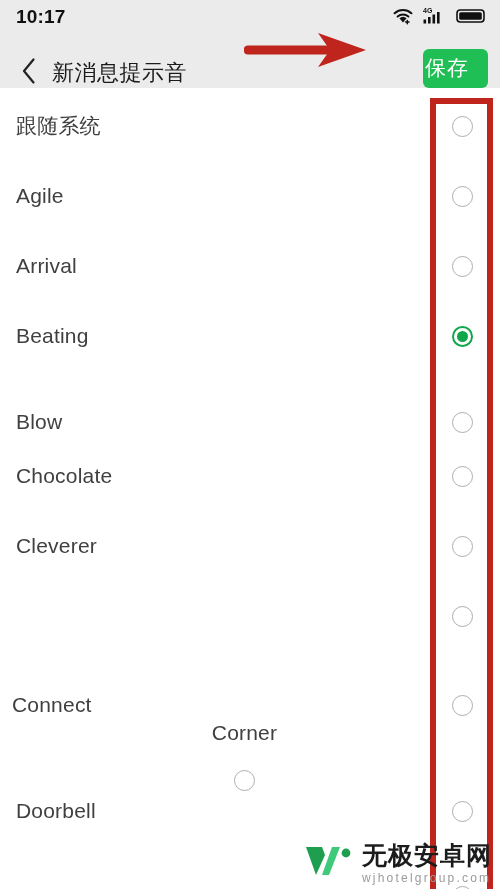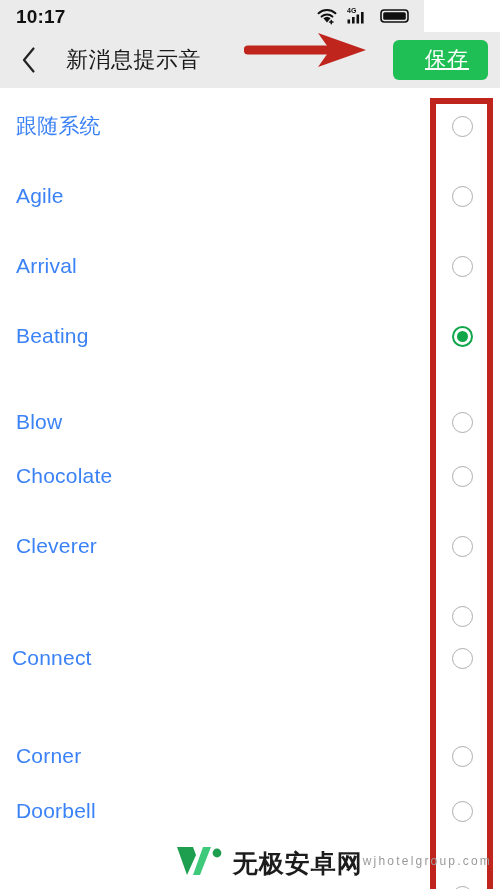--- a/index.html
+++ b/index.html
@@ -19,21 +19,21 @@
     width: 500px;
     height: 889px;
     background: #ffffff;
     overflow: hidden;
   }
 
   
   .status-bar {
     position: absolute;
     top: 0; left: 0;
-    width: 424px;
+    width: 500px;
     height: 32px;
     background: #ebebeb;
     display: flex;
     align-items: center;
     justify-content: space-between;
     padding: 0 14px 0 16px;
     box-sizing: border-box;
   }
   .status-time {
     font-size: 19px;
@@ -50,24 +50,23 @@
   .status-icons svg { display: block; }
 
   
   .app-bar {
     position: absolute;
     top: 32px; left: 0;
     width: 500px;
     height: 56px;
     background: #ebebeb;
     display: flex;
-    align-items: center;
+    align-items: flex-end;
     box-sizing: border-box;
     padding: 0 12px 0 14px;
-    gap: 14px;
   }
   .back-btn {
     width: 30px;
     height: 34px;
     display: flex;
     align-items: center;
     justify-content: center;
     flex: 0 0 auto;
     cursor: pointer;
   }
@@ -79,27 +78,26 @@
     font-weight: 500;
     white-space: nowrap;
     letter-spacing: 0.5px;
   }
   .app-bar-spacer { flex: 1 1 auto; }
   .save-btn {
     background: #20bf55;
     color: #ffffff;
     font-size: 21px;
     border-radius: 6px;
-    padding: 7px 19px 9px 32px;
+    padding: 7px 19px 9px 2px;
     letter-spacing: 1px;
     cursor: pointer;
     user-select: none;
     line-height: 1.1;
     flex: 0 0 auto;
-    text-decoration: underline;
   }
 
   
   .list {
     position: absolute;
     top: 88px; left: 0;
     width: 500px;
     height: 801px;
     background: #ffffff;
   }
@@ -109,21 +107,21 @@
     width: 500px;
     height: 70px;
     display: flex;
     align-items: center;
     box-sizing: border-box;
     padding: 0 27px 0 16px;
     cursor: pointer;
   }
   .row-label {
     font-size: 21px;
-    color: #3b82f6;
+    color: #404040;
     letter-spacing: 0.2px;
     white-space: nowrap;
   }
   .row-spacer { flex: 1 1 auto; }
   .radio {
     width: 21px;
     height: 21px;
     border-radius: 50%;
     border: 1.6px solid #aeaeae;
     box-sizing: border-box;
@@ -168,21 +166,21 @@
   
   .watermark {
     position: absolute;
     right: 8px;
     bottom: 4px;
     display: flex;
     align-items: center;
     gap: 8px;
     pointer-events: none;
   }
-  .wm-text { display: flex; line-height: 1; }
+  .wm-text { display: flex; flex-direction: column; line-height: 1; }
   .wm-title {
     font-size: 25px;
     font-weight: bold;
     color: #1c1c1c;
     letter-spacing: 1px;
   }
   .wm-url {
     font-size: 12px;
     color: #9a9a9a;
     letter-spacing: 2.2px;
@@ -269,26 +267,26 @@
       </div>
       <div class="row" style="top: 423px;">
         <div class="row-label">Cleverer</div>
         <div class="row-spacer"></div>
         <div class="radio"></div>
       </div>
       <div class="row" style="top: 493px;">
         <div class="row-spacer"></div>
         <div class="radio"></div>
       </div>
-      <div class="row" style="top: 535px; padding-left: 12px;">
+      <div class="row" style="top: 582px; padding-left: 12px;">
         <div class="row-label">Connect</div>
         <div class="row-spacer"></div>
         <div class="radio"></div>
       </div>
-      <div class="row" style="top: 633px;">
+      <div class="row" style="top: 633px; flex-direction: column;">
         <div class="row-label">Corner</div>
         <div class="row-spacer"></div>
         <div class="radio"></div>
       </div>
       <div class="row" style="top: 688px; text-align: right;">
         <div class="row-label">Doorbell</div>
         <div class="row-spacer"></div>
         <div class="radio"></div>
       </div>
       <div class="row" style="top: 773px;">

